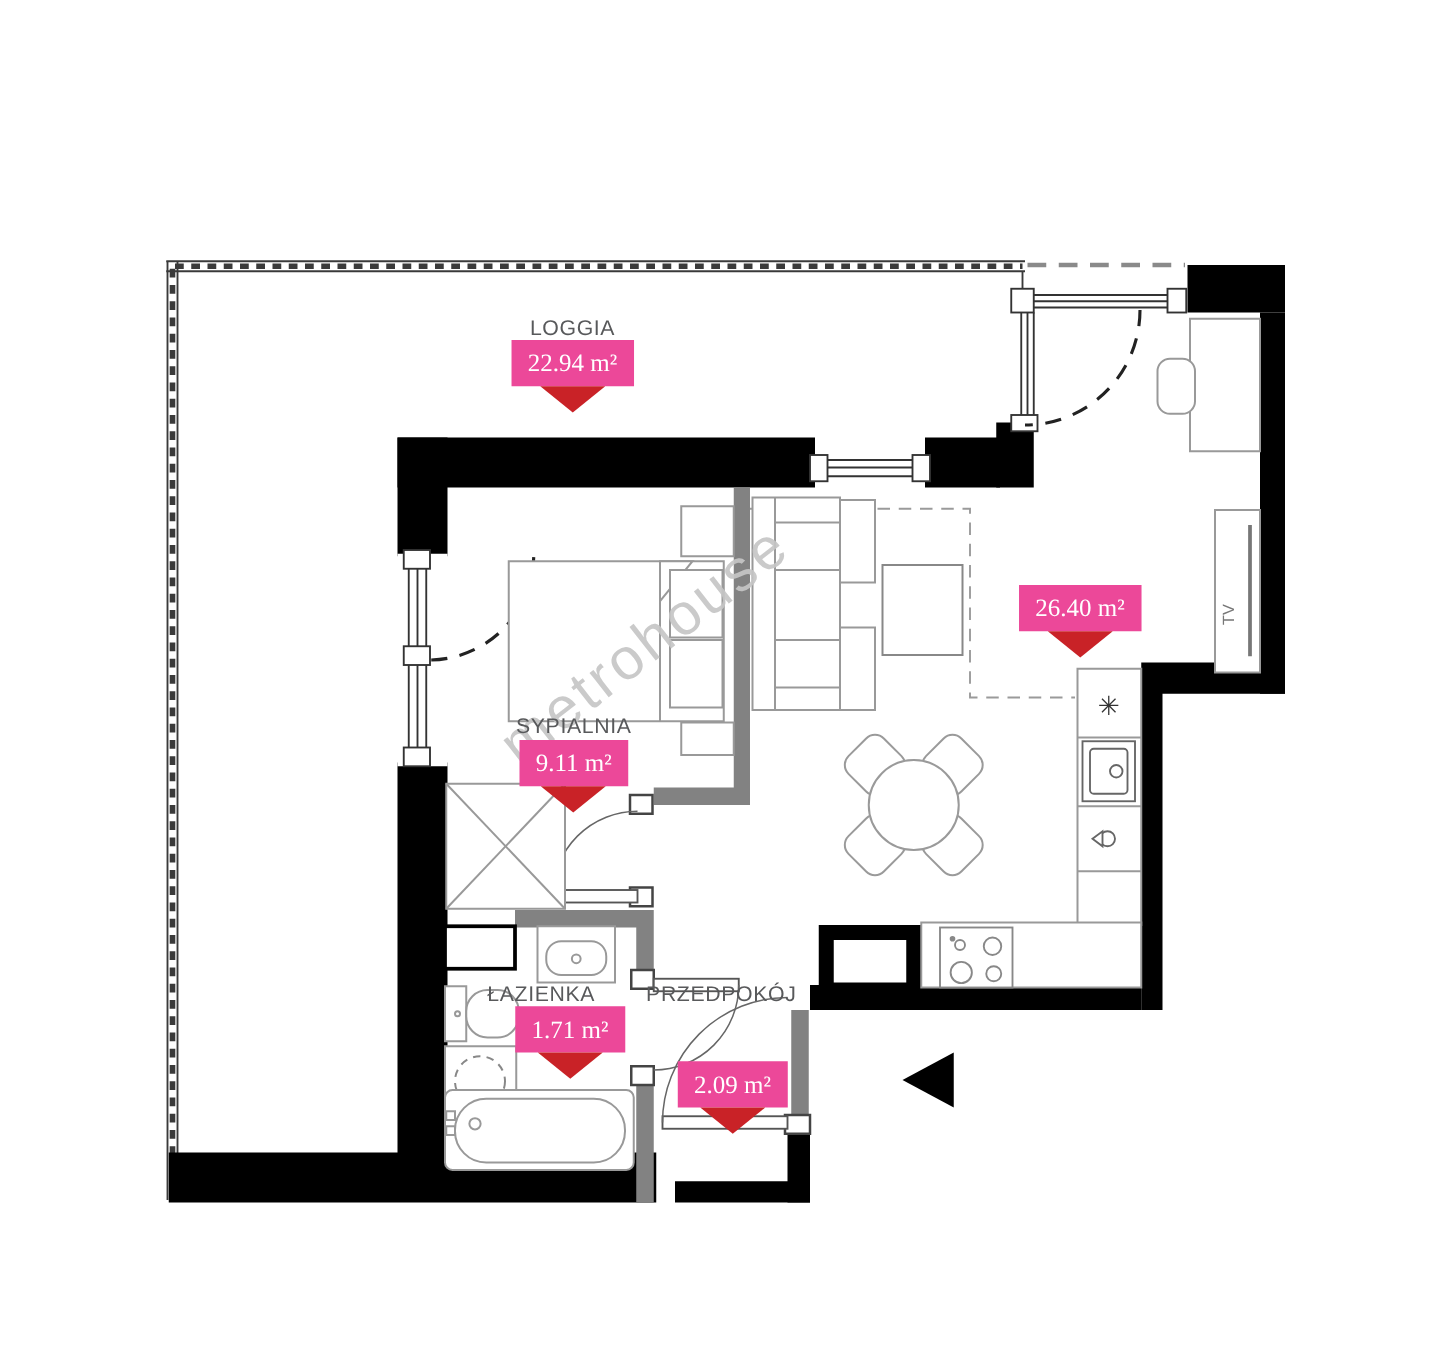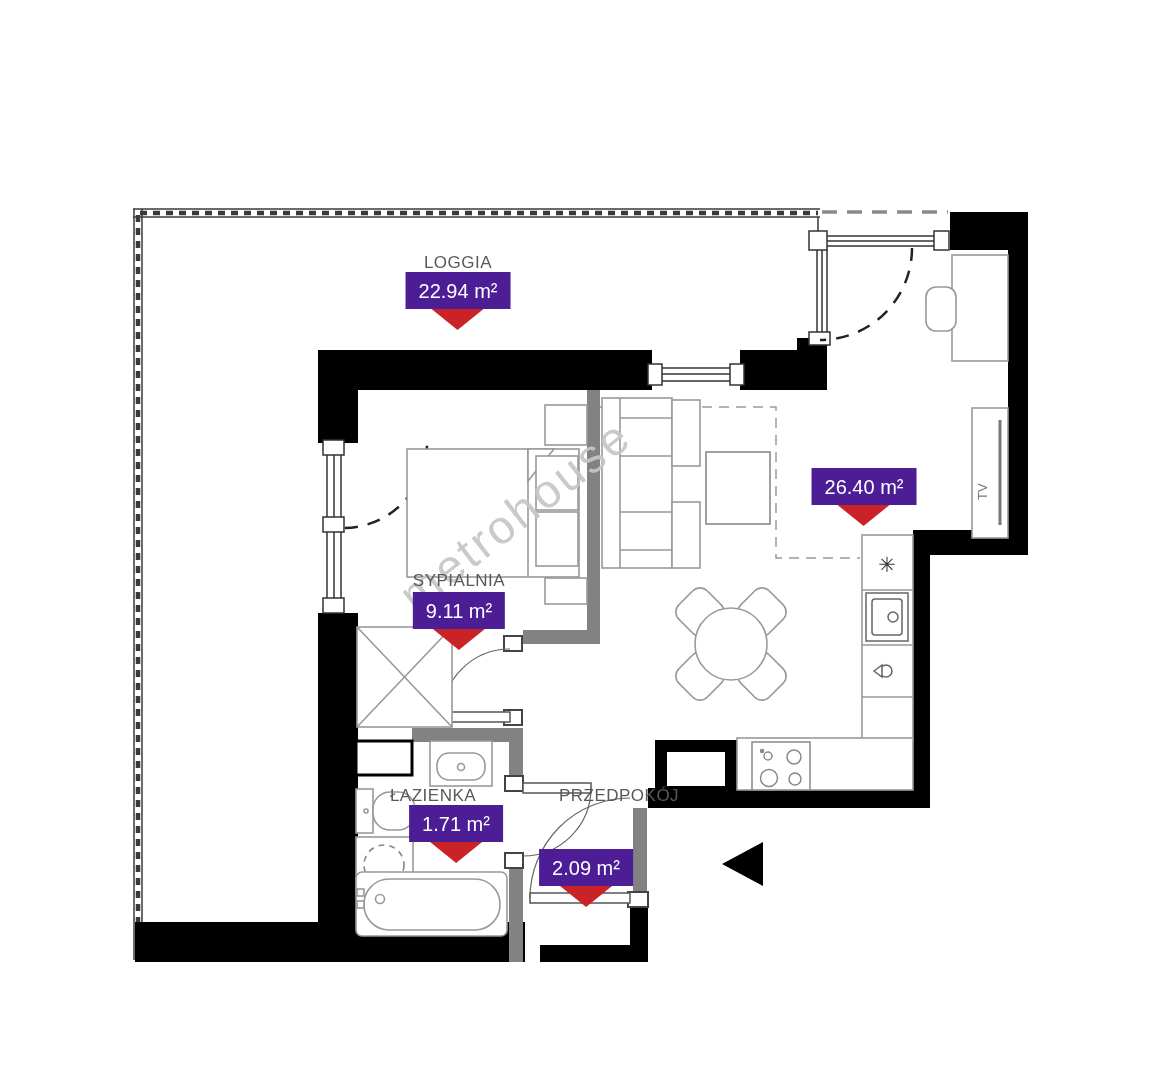--- a/index.html
+++ b/index.html
@@ -13,22 +13,22 @@
     transform:translate(-50%,-50%) rotate(-38deg);
     font-size:47px;color:#c6c6c6;letter-spacing:3px;opacity:.92;white-space:nowrap;
   }
   .room-label{
     position:absolute;z-index:5;transform:translateX(-50%);
     font-size:17px;line-height:1.25;color:#58595b;letter-spacing:.5px;
     white-space:pre-line;text-align:center;
   }
   .area-badge{
     position:absolute;z-index:6;transform:translateX(-50%);
-    background:#4c1d95;color:#ffffff;font-size:20px;line-height:1;
-    padding:9px 13px 8px 13px;white-space:nowrap;
+    background:#ec4899;color:#ffffff;font-size:20px;line-height:1;
+    padding:9px 13px 8px 13px;white-space:nowrap;font-family:Liberation Serif, serif;
   }
   .area-badge::after{
     content:"";position:absolute;top:100%;left:50%;margin-left:-26px;
     border-left:26px solid transparent;border-right:26px solid transparent;
     border-top:21px solid #c92227;width:0;height:0;
   }
 </style>
 </head>
 <body>
 
@@ -247,16 +247,16 @@
   <div class="area-badge" style="left:458px;top:272px;">22.94 m²</div>
 
   <div class="area-badge" style="left:864px;top:468px;">26.40 m²</div>
 
   <div class="room-label" style="left:459px;top:570px;">SYPIALNIA</div>
   <div class="area-badge" style="left:459px;top:592px;text-align:center;">9.11 m²</div>
 
   <div class="room-label" style="left:433px;top:785px;">ŁAZIENKA</div>
   <div class="area-badge" style="left:456px;top:805px;">1.71 m²</div>
 
-  <div class="room-label" style="left:577px;top:785px;margin-left:42px;">PRZEDPOKÓJ</div>
+  <div class="room-label" style="left:577px;top:785px;">PRZEDPOKÓJ</div>
   <div class="area-badge" style="left:576px;top:849px;margin-left:10px;">2.09 m²</div>
 
 </div>
 
 </body></html>

